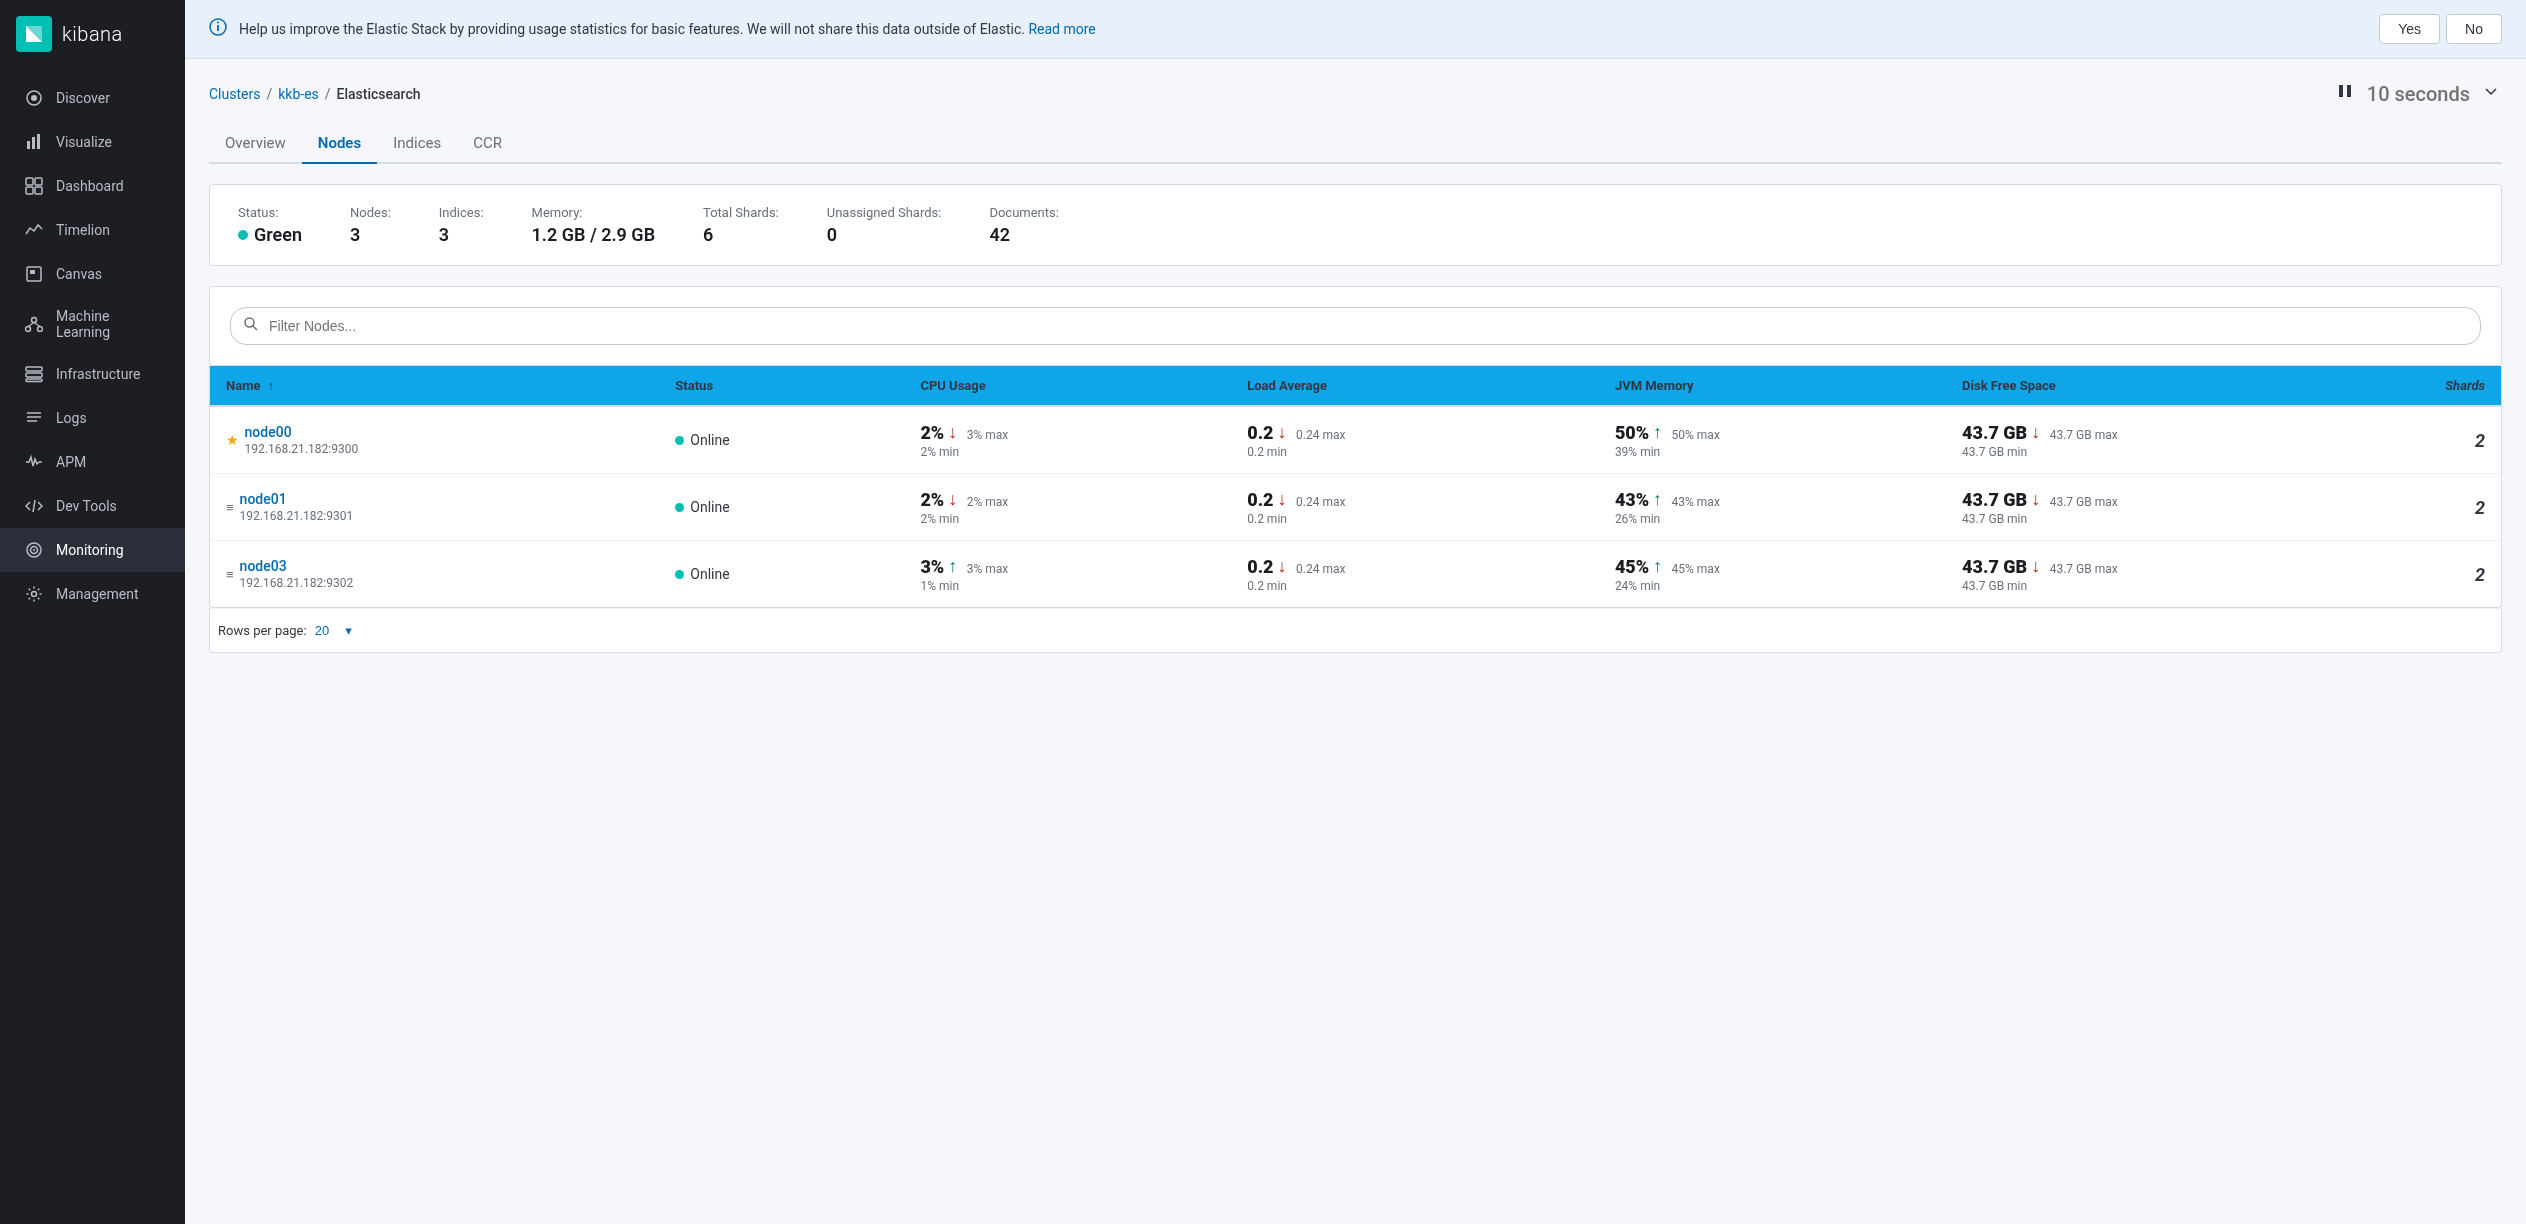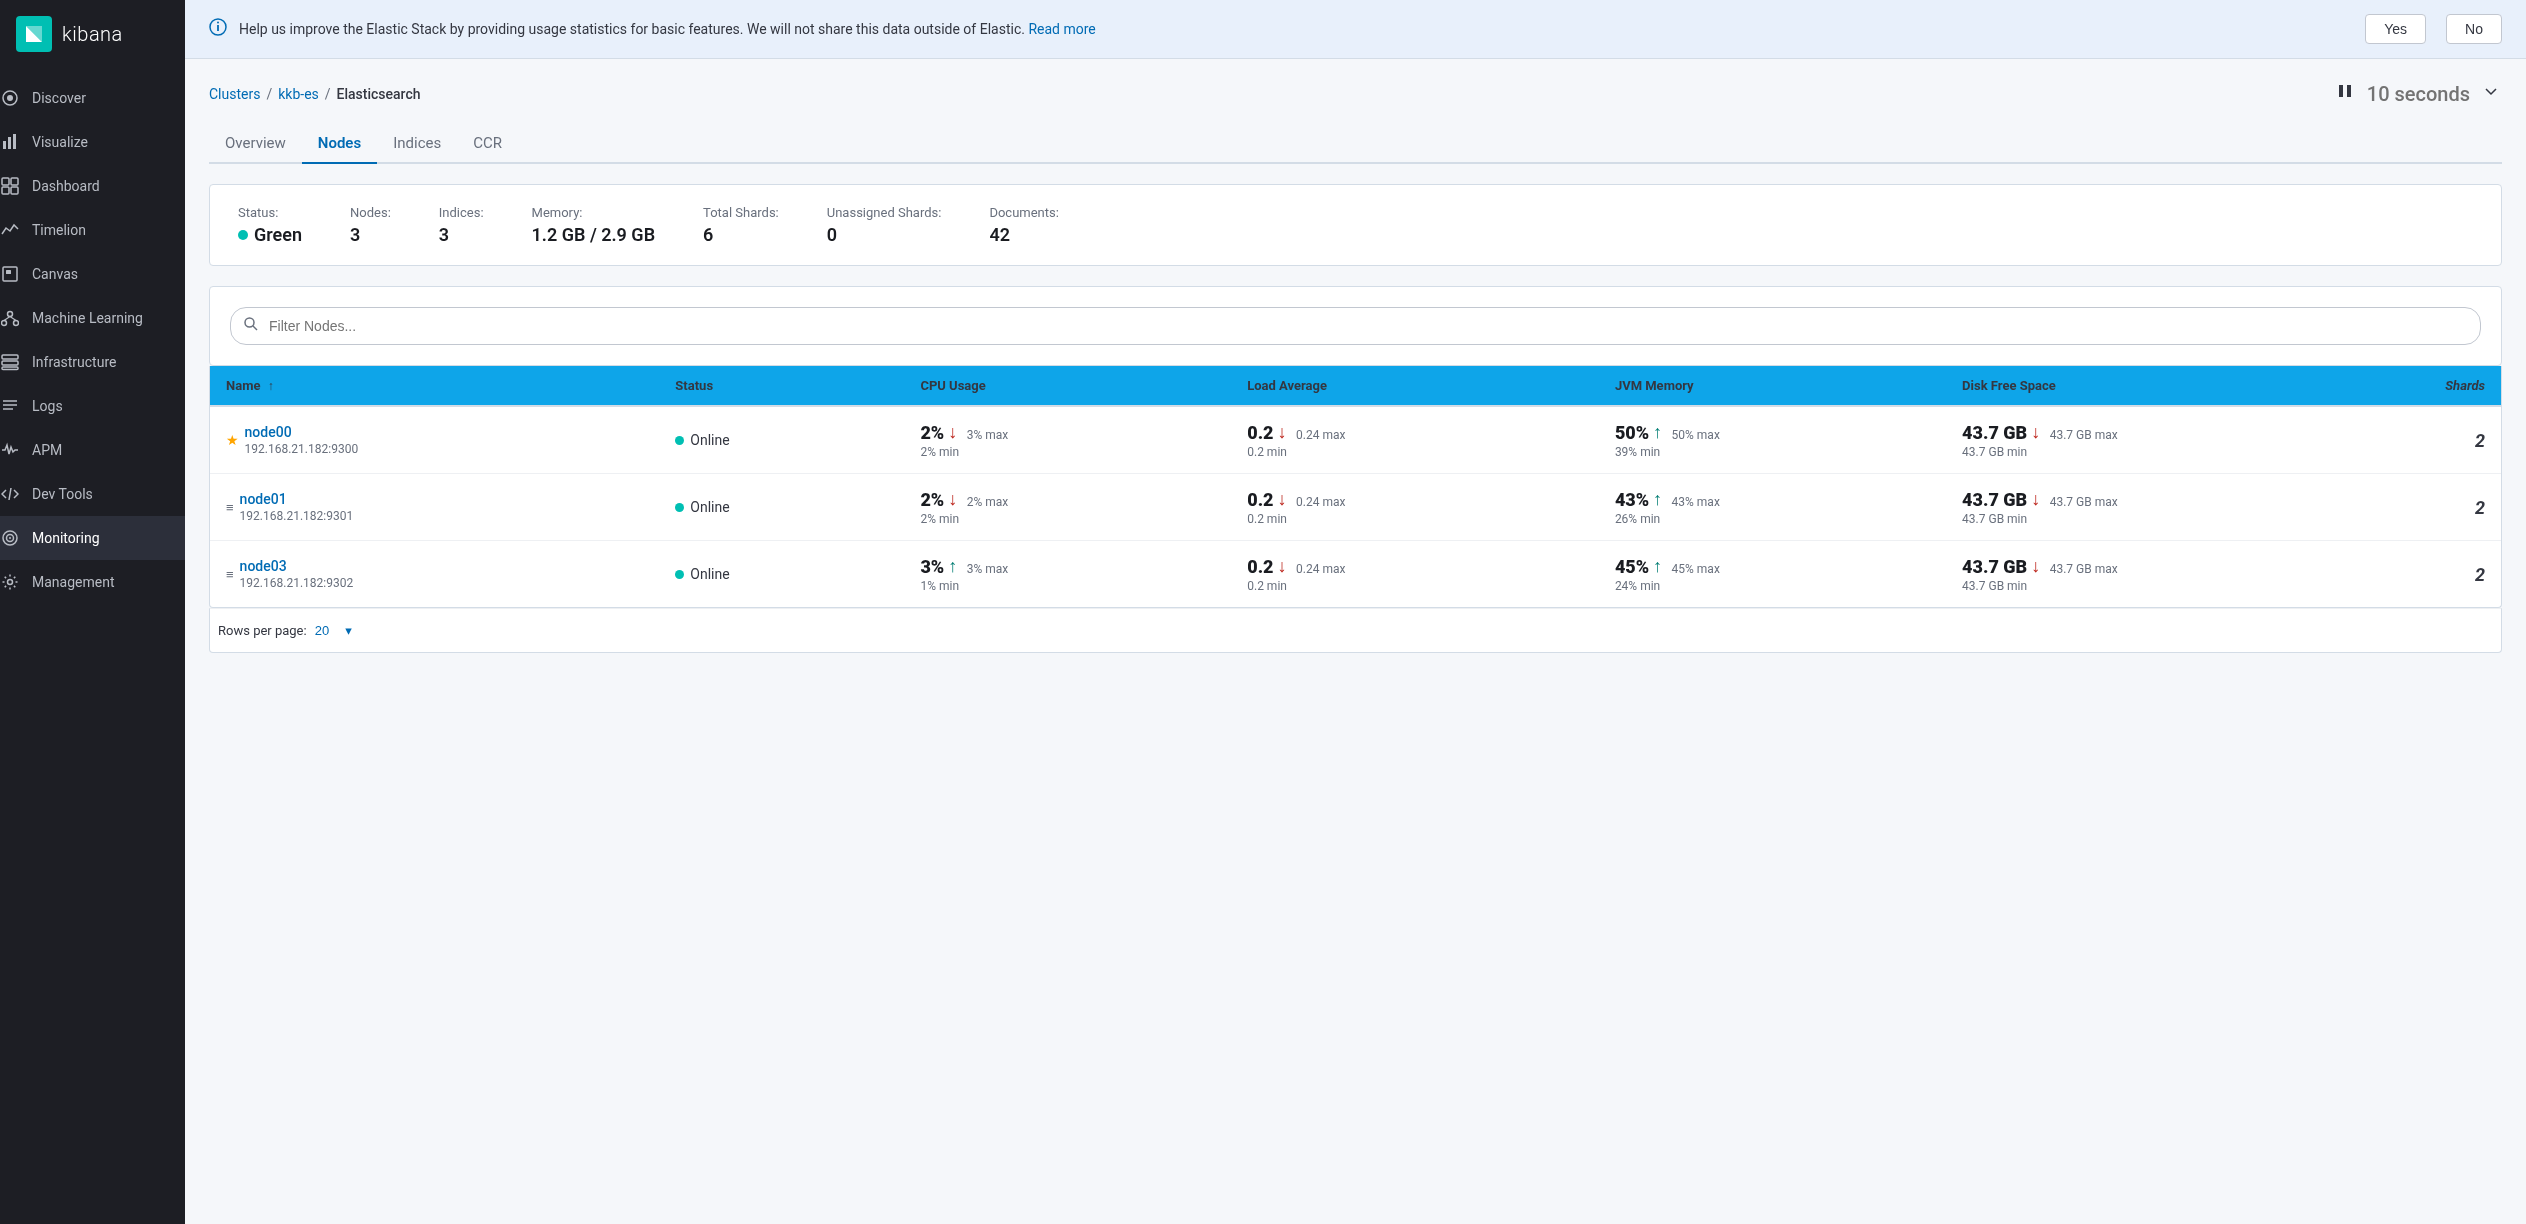--- a/index.html
+++ b/index.html
@@ -42,21 +42,21 @@
     .sidebar-nav {
       display: flex;
       flex-direction: column;
       padding: 8px 0;
       flex: 1;
     }
     .sidebar-item {
       display: flex;
       align-items: center;
       gap: 12px;
-      padding: 12px 0;
+      padding: 12px 24px;
       color: #b8bcc4;
       cursor: pointer;
       text-decoration: none;
       font-size: 14px;
       transition: background 0.15s;
     }
     .sidebar-item.active {
       background: #2c2f3a;
       color: white;
     }
@@ -96,21 +96,21 @@
       color: #343741;
       flex: 1;
       font-size: 14px;
     }
     .banner-read-more {
       color: #006bb4;
       cursor: pointer;
     }
     .banner-buttons {
       display: flex;
-      gap: 20px;
+      gap: 6px;
       margin-left: 16px;
     }
     .btn {
       padding: 6px 18px;
       border-radius: 4px;
       cursor: pointer;
       font-size: 14px;
       font-weight: 500;
       border: 1px solid #c2c7d0;
       background: white;

